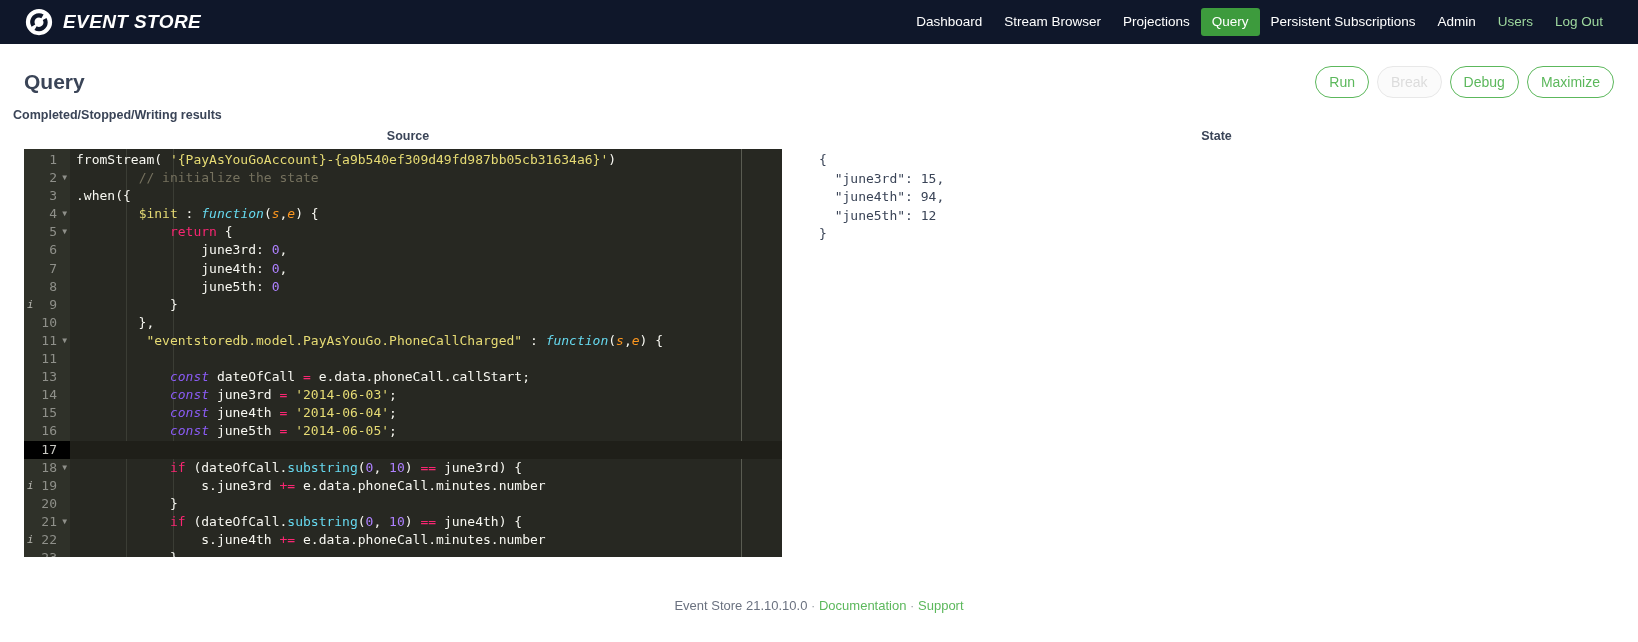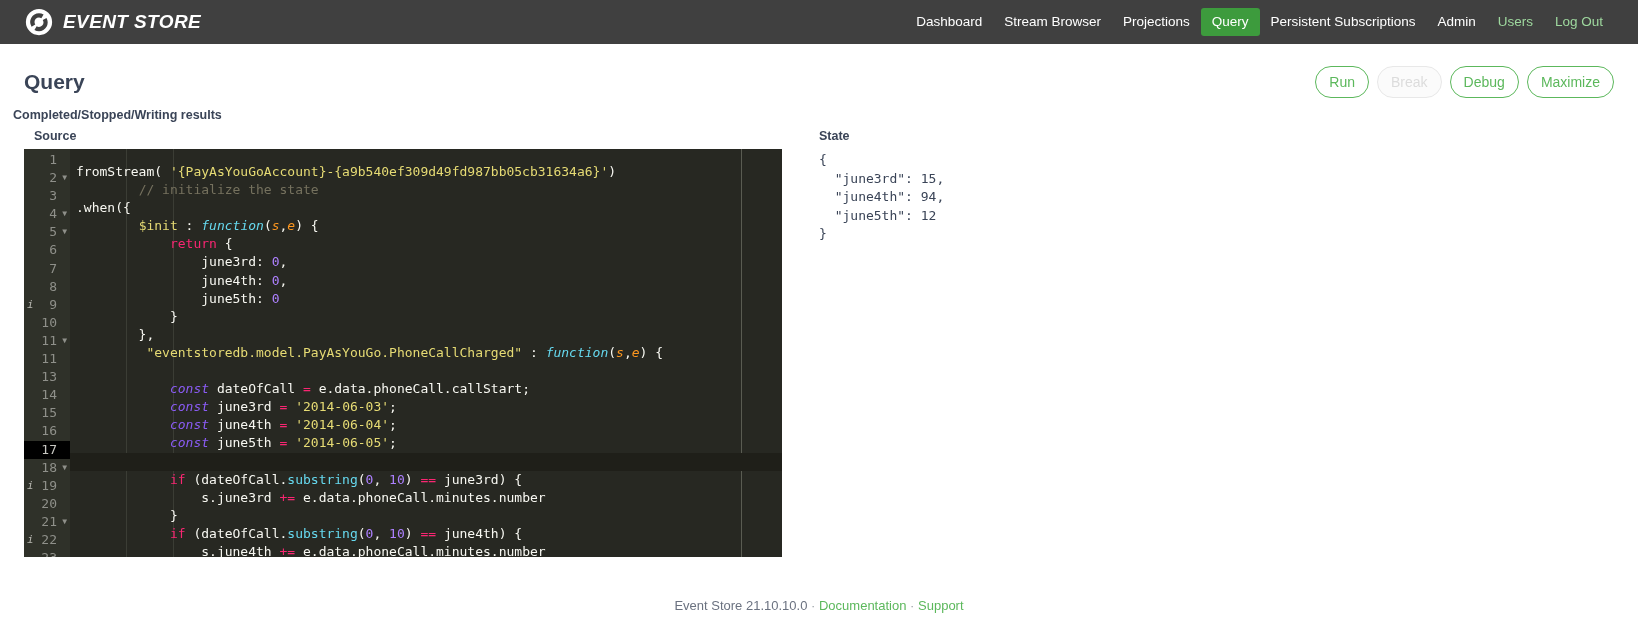--- a/index.html
+++ b/index.html
@@ -7,21 +7,21 @@
     margin: 0; padding: 0;
     width: 1638px; height: 642px;
     background: #ffffff;
     font-family: "Liberation Sans", sans-serif;
     overflow: hidden;
   }
 
   
   .navbar {
     height: 44px;
-    background: #404040;
+    background: #0f172a;
     display: flex;
     align-items: center;
     padding: 0 24px;
     position: relative;
   }
   .brand { display: flex; align-items: center; gap: 9px; }
   .brand-logo { width: 30px; height: 30px; display: block; }
   .brand-text {
     color: #ffffff;
     font-size: 19px;
@@ -98,20 +98,21 @@
     margin-top: 7px;
   }
   .pane-source { width: 758px; }
   .pane-state { margin-left: 22px; flex: 1; }
   .pane-label {
     font-size: 12.5px;
     font-weight: bold;
     color: #3a4457;
     margin-bottom: 6px;
     padding-left: 10px;
+    text-align: center;
   }
   .pane-label.state-label { padding-left: 15px; }
 
   
   .editor {
     position: relative;
     background: #272822;
     height: 408px;
     overflow: hidden;
     font-family: "DejaVu Sans Mono", monospace;
@@ -147,21 +148,21 @@
   .gln .info {
     position: absolute;
     left: 3px; top: 0;
     color: #b5b5ae;
     font-style: italic;
     font-size: 11px;
   }
   .code-area {
     position: relative;
     flex: 1;
-    padding-top: 14px;
+    padding-top: 2px;
     overflow: hidden;
   }
   .ruler {
     position: absolute;
     top: 0; bottom: 0;
     left: 671px;
     width: 1px;
     background: #5a5c52;
     z-index: 1;
   }

